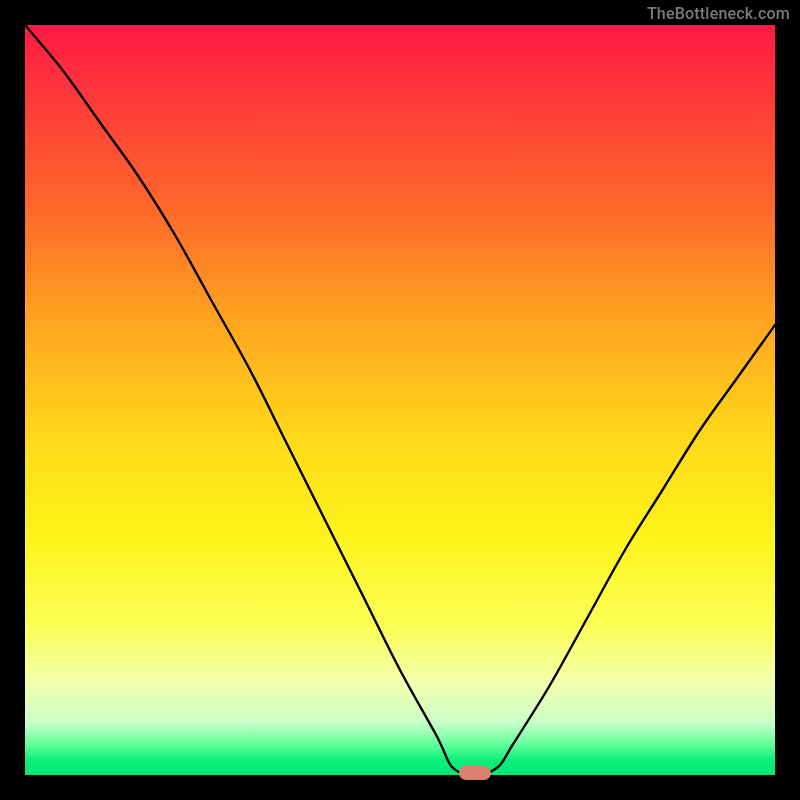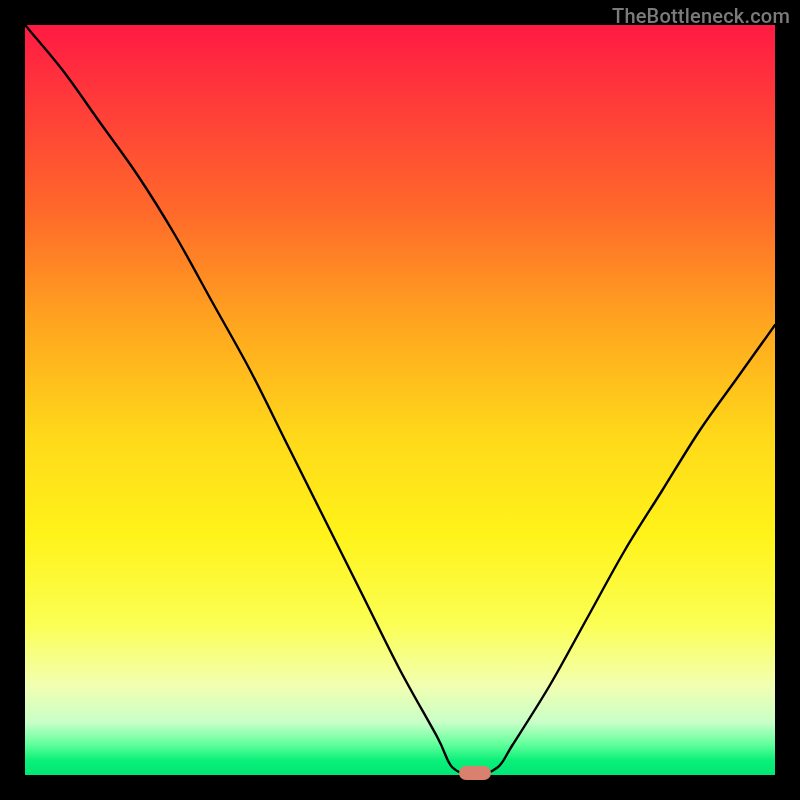--- a/index.html
+++ b/index.html
@@ -12,21 +12,21 @@
     #ff6a2a 25%,
     #ffa61f 40%,
     #ffd91a 55%,
     #fff31a 68%,
     #fbff55 80%,
     #f2ffb0 88%,
     #c8ffc8 93%,
     #5fff9a 96%,
     #0cf07a 98%,
     #00e676 100%);}
-.watermark{position:absolute;right:10px;top:4px;color:#7b7b7b;font-size:20px;
+.watermark{position:absolute;right:10px;top:4px;color:#7b7b7b;font-size:16px;
   font-weight:500;letter-spacing:.2px;}
 svg.curve{position:absolute;left:25px;top:25px;width:750px;height:750px;display:block;}
 .marker{position:absolute;width:32px;height:14px;border-radius:7px;
   background:#d9806f;transform:translate(-50%,-50%);}
 </style>
 </head>
 <body>
 <div class="frame">
 
   <div class="plot"></div>

